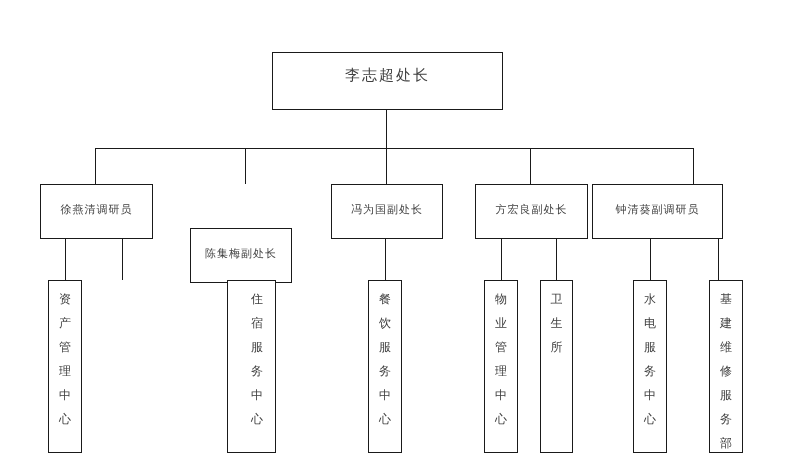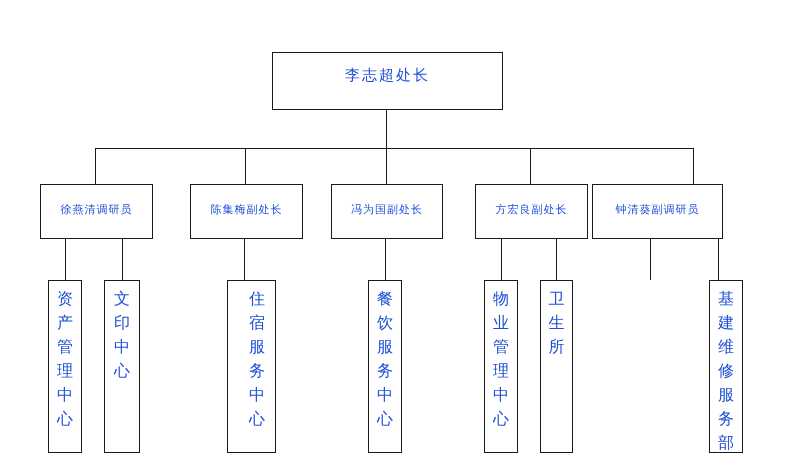--- a/index.html
+++ b/index.html
@@ -12,48 +12,48 @@
     width: 800px;
     height: 470px;
     background: #ffffff;
     overflow: hidden;
   }
   .box {
     position: absolute;
     box-sizing: border-box;
     border: 1px solid #1a1a1a;
     background: #ffffff;
-    color: #1d4ed8;
+    color: #404040;
     text-align: center;
   }
   .root-box {
     left: 272px; top: 52px; width: 231px; height: 58px;
     font-size: 15px;
     padding-top: 13px;
     letter-spacing: 2px;
   }
   .l2-box {
     top: 184px; height: 55px;
     font-size: 11px;
     padding-top: 17px;
     letter-spacing: 1px;
   }
   .b0 { left: 40px;  width: 113px; }
-  .b1 { left: 190px; width: 113px; }
+  .b1 { left: 190px; width: 102px; margin-top: 44px; }
   .b2 { left: 331px; width: 112px; }
   .b3 { left: 475px; width: 113px; }
   .b4 { left: 592px; width: 131px; }
   .l3-box {
     top: 280px; height: 173px;
   }
   .vtext {
     width: 1.05em;
     margin: 0 auto;
     padding-top: 6px;
-    font-size: 16px;
+    font-size: 12px;
     line-height: 24px;
     word-break: break-all;
     text-align: center;
   }
   .u0 { left: 48px;  width: 34px; }
   .u1 { left: 104px; width: 36px; }
   .u2 { left: 227px; width: 49px; padding-left: 11px; }
   .u3 { left: 368px; width: 34px; }
   .u4 { left: 484px; width: 34px; }
   .u5 { left: 540px; width: 33px; }
@@ -118,32 +118,32 @@
   <div class="box l2-box b3">
     <span>方宏良副处长</span>
   </div>
   <div class="box l2-box b4">
     <span>钟清葵副调研员</span>
   </div>
 
   <div class="box l3-box u0">
     <div class="vtext">资产管理中心</div>
   </div>
-  <div class="box l3-box u1">
-    <div class="vtext">文印中心</div>
-  </div>
   <div class="box l3-box u2">
     <div class="vtext">住宿服务中心</div>
   </div>
   <div class="box l3-box u3">
     <div class="vtext">餐饮服务中心</div>
   </div>
   <div class="box l3-box u5">
     <div class="vtext">卫生所</div>
   </div>
   <div class="box l3-box u4">
     <div class="vtext">物业管理中心</div>
   </div>
+  <div class="box l3-box u6">
+    <div class="vtext">水电服务中心</div>
+  </div>
   <div class="box l3-box u7">
     <div class="vtext">基建维修服务部</div>
   </div>
 
 </div>
 
 </body></html>

